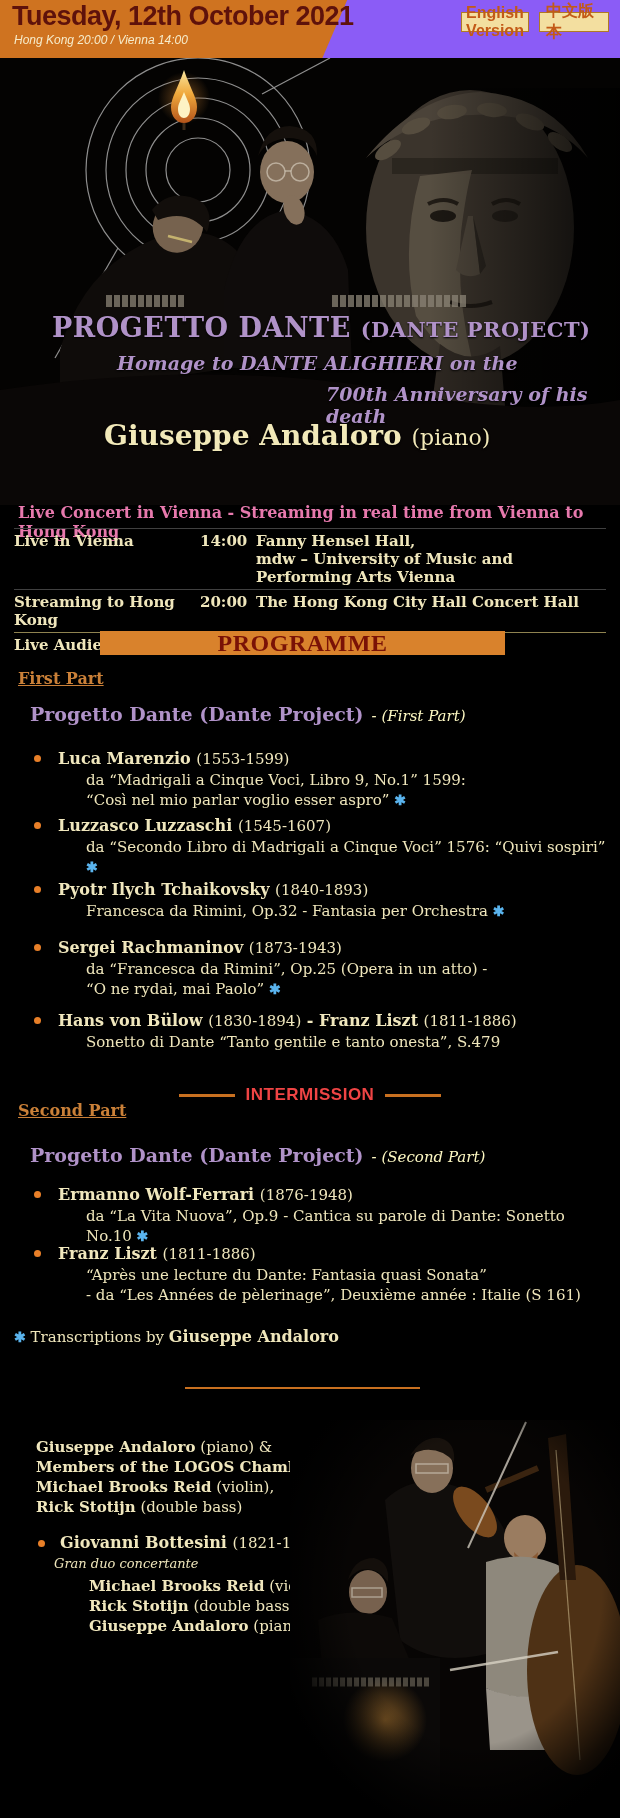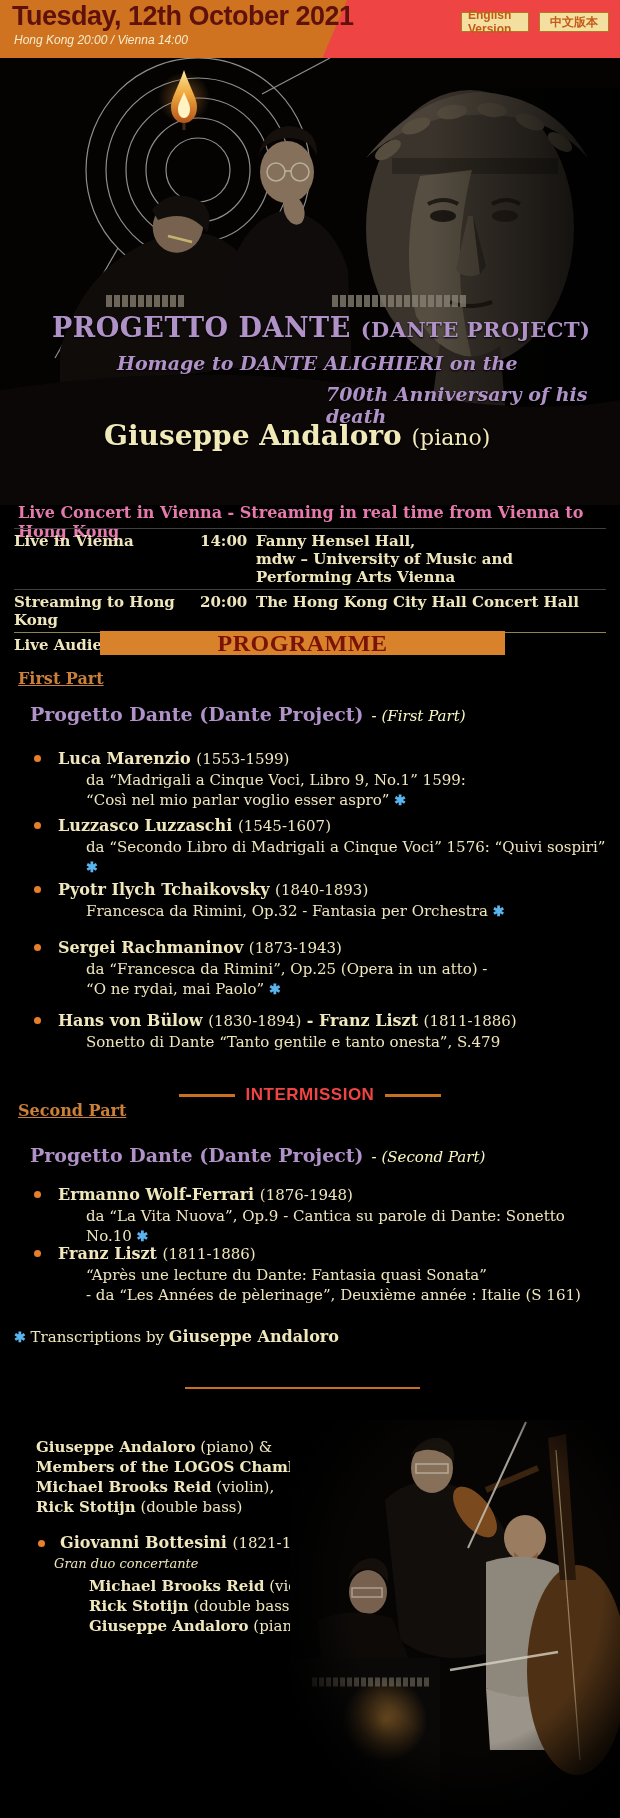--- a/index.html
+++ b/index.html
@@ -1,28 +1,28 @@
 <!DOCTYPE html>
 <html><head>
 <meta charset="utf-8">
 <style>
   html,body{margin:0;padding:0;background:#000;}
   .page{position:relative;width:620px;height:1818px;background:#000;overflow:hidden;
         font-family:"DejaVu Serif", serif;color:#efe6bb;}
   
-  .banner{position:absolute;left:0;top:0;width:620px;height:58px;background:#ef4444;}
+  .banner{position:absolute;left:0;top:0;width:620px;height:58px;background:#8b5cf6;}
   .banner-fill{position:absolute;inset:0;background:#cf7320;
                clip-path:polygon(0 0,56% 0,52% 100%,0 100%);}
   .banner-date{position:absolute;left:12px;top:1px;font-family:"Liberation Sans",sans-serif;
                font-weight:bold;font-size:27px;color:#5e120b;letter-spacing:-.5px;}
   .banner-times{position:absolute;left:14px;top:33px;font-family:"Liberation Sans",sans-serif;
                 font-weight:normal;font-style:italic;font-size:12px;color:#f6eccb;}
   .lang-btn{position:absolute;top:12px;height:20px;box-sizing:border-box;
             background:#f3dfa0;border:1px solid #b07a25;color:#c35a17;
-            font-family:"Liberation Sans",sans-serif;font-size:12px;font-weight:bold;
+            font-family:"Liberation Sans",sans-serif;font-size:16px;font-weight:bold;
             display:flex;align-items:center;justify-content:center;cursor:pointer;padding:0 6px;}
   .btn-en{left:461px;width:68px;}
   .btn-cn{left:539px;width:70px;}
   
   .hero-svg{position:absolute;left:0;top:58px;}
   .hero-title{position:absolute;left:52px;top:312px;color:#b092c8;font-weight:bold;
               font-size:27px;letter-spacing:.5px;text-shadow:0 1px 2px #000;}
   .hero-title .paren{font-size:21px;}
   .homage{position:absolute;color:#b092c8;font-weight:bold;font-style:italic;font-size:19px;
           text-shadow:0 1px 2px #000;}

